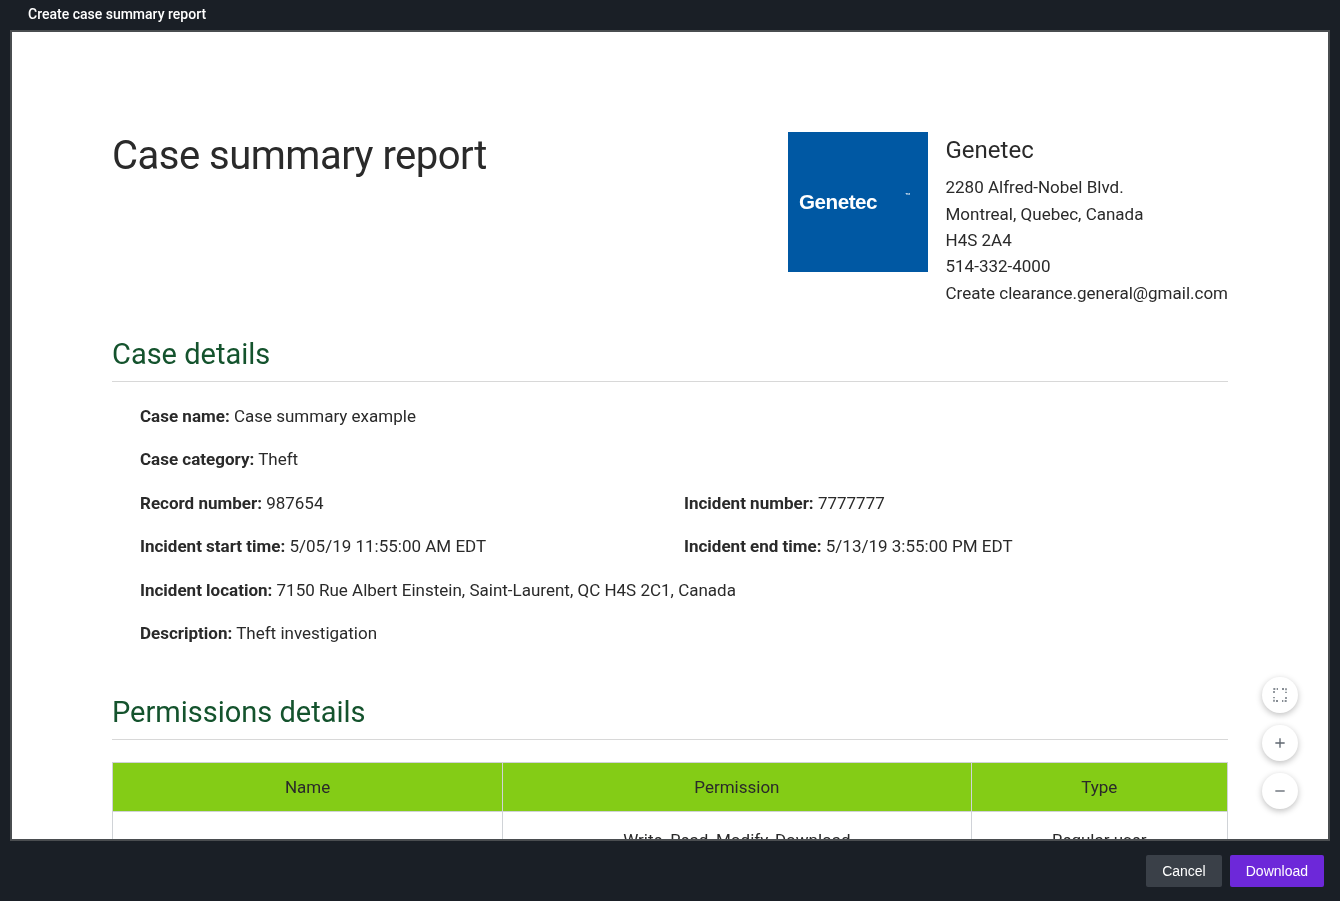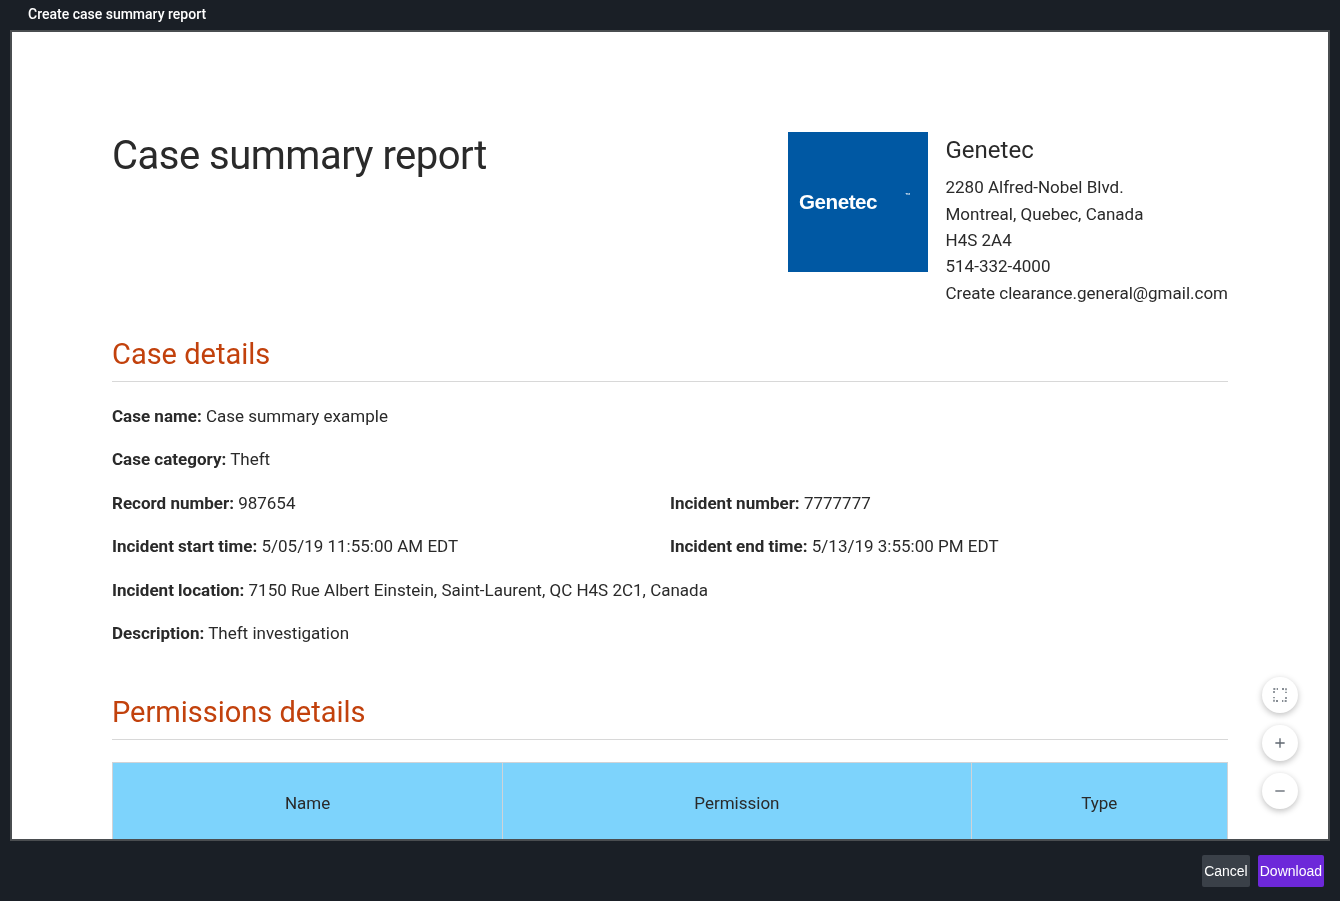--- a/index.html
+++ b/index.html
@@ -97,54 +97,55 @@
       color: #2a2a2a;
     }
     .company-name {
       font-size: 24px;
       font-weight: 400;
       margin-bottom: 5px;
     }
     .section-title {
       font-size: 29px;
       font-weight: 400;
-      color: #c2410c;
+      color: #14532d;
       margin-bottom: 10px;
     }
     hr.section-sep {
       border: none;
       border-top: 1px solid #d8d8d8;
       margin-bottom: 22px;
     }
     .details-grid {
       font-size: 17px;
       line-height: 1.5;
       color: #2a2a2a;
+      margin-left: 28px;
     }
     .detail-row {
       display: flex;
       margin-bottom: 18px;
     }
     .detail-row .col {
       flex: 1;
     }
     .detail-row.single .col { flex: 0 0 100%; }
     .label { font-weight: 700; }
     .value { font-weight: 400; }
     .perm-table {
       width: 100%;
       border-collapse: collapse;
       font-size: 17px;
       border: 1px solid #d0d3d7;
       margin-top: 4px;
     }
     .perm-table th {
-      background: #7dd3fc;
+      background: #84cc16;
       font-weight: 400;
-      padding: 30px 10px;
+      padding: 14px 10px;
       border: 1px solid #d0d3d7;
       text-align: center;
     }
     .perm-table td {
       padding: 18px 10px 8px 10px;
       border: 1px solid #d0d3d7;
       text-align: center;
       vertical-align: middle;
     }
 
@@ -181,21 +182,21 @@
       bottom: 0;
       height: 60px;
       background: #1a1f26;
       display: flex;
       justify-content: flex-end;
       align-items: center;
       padding-right: 16px;
       gap: 8px;
     }
     .btn {
-      padding: 8px 2px;
+      padding: 8px 16px;
       font-size: 14px;
       border: none;
       cursor: pointer;
       color: #fff;
       border-radius: 2px;
     }
     .btn-cancel {
       background: #3a4048;
     }
     .btn-download {

